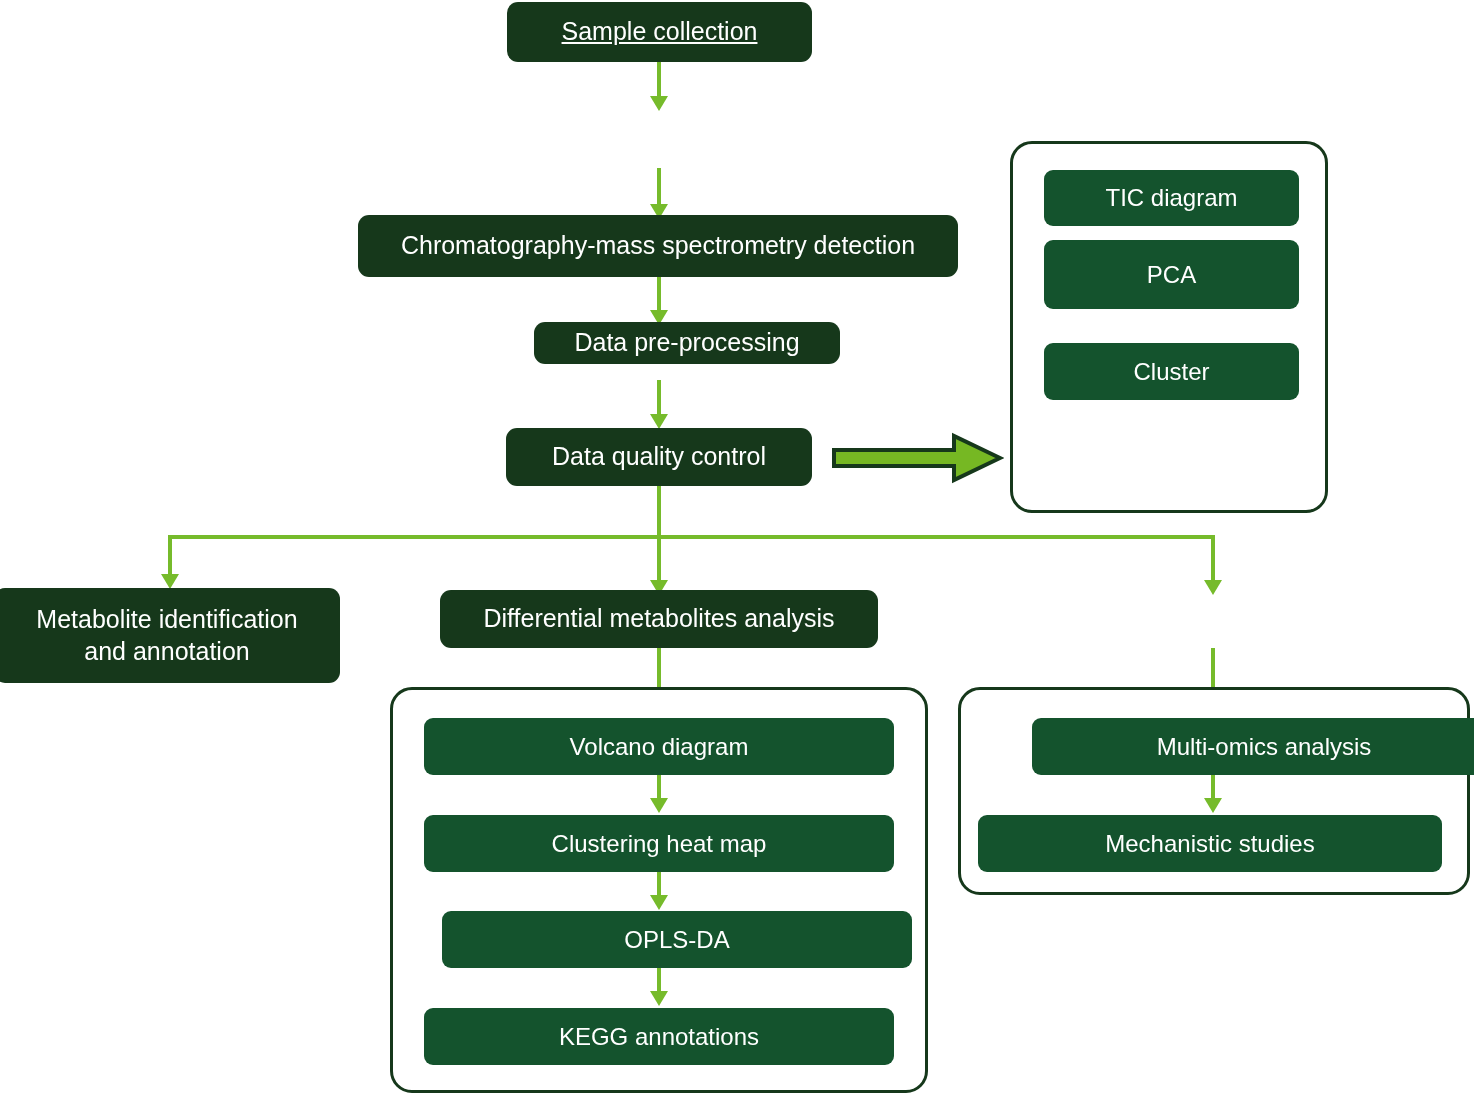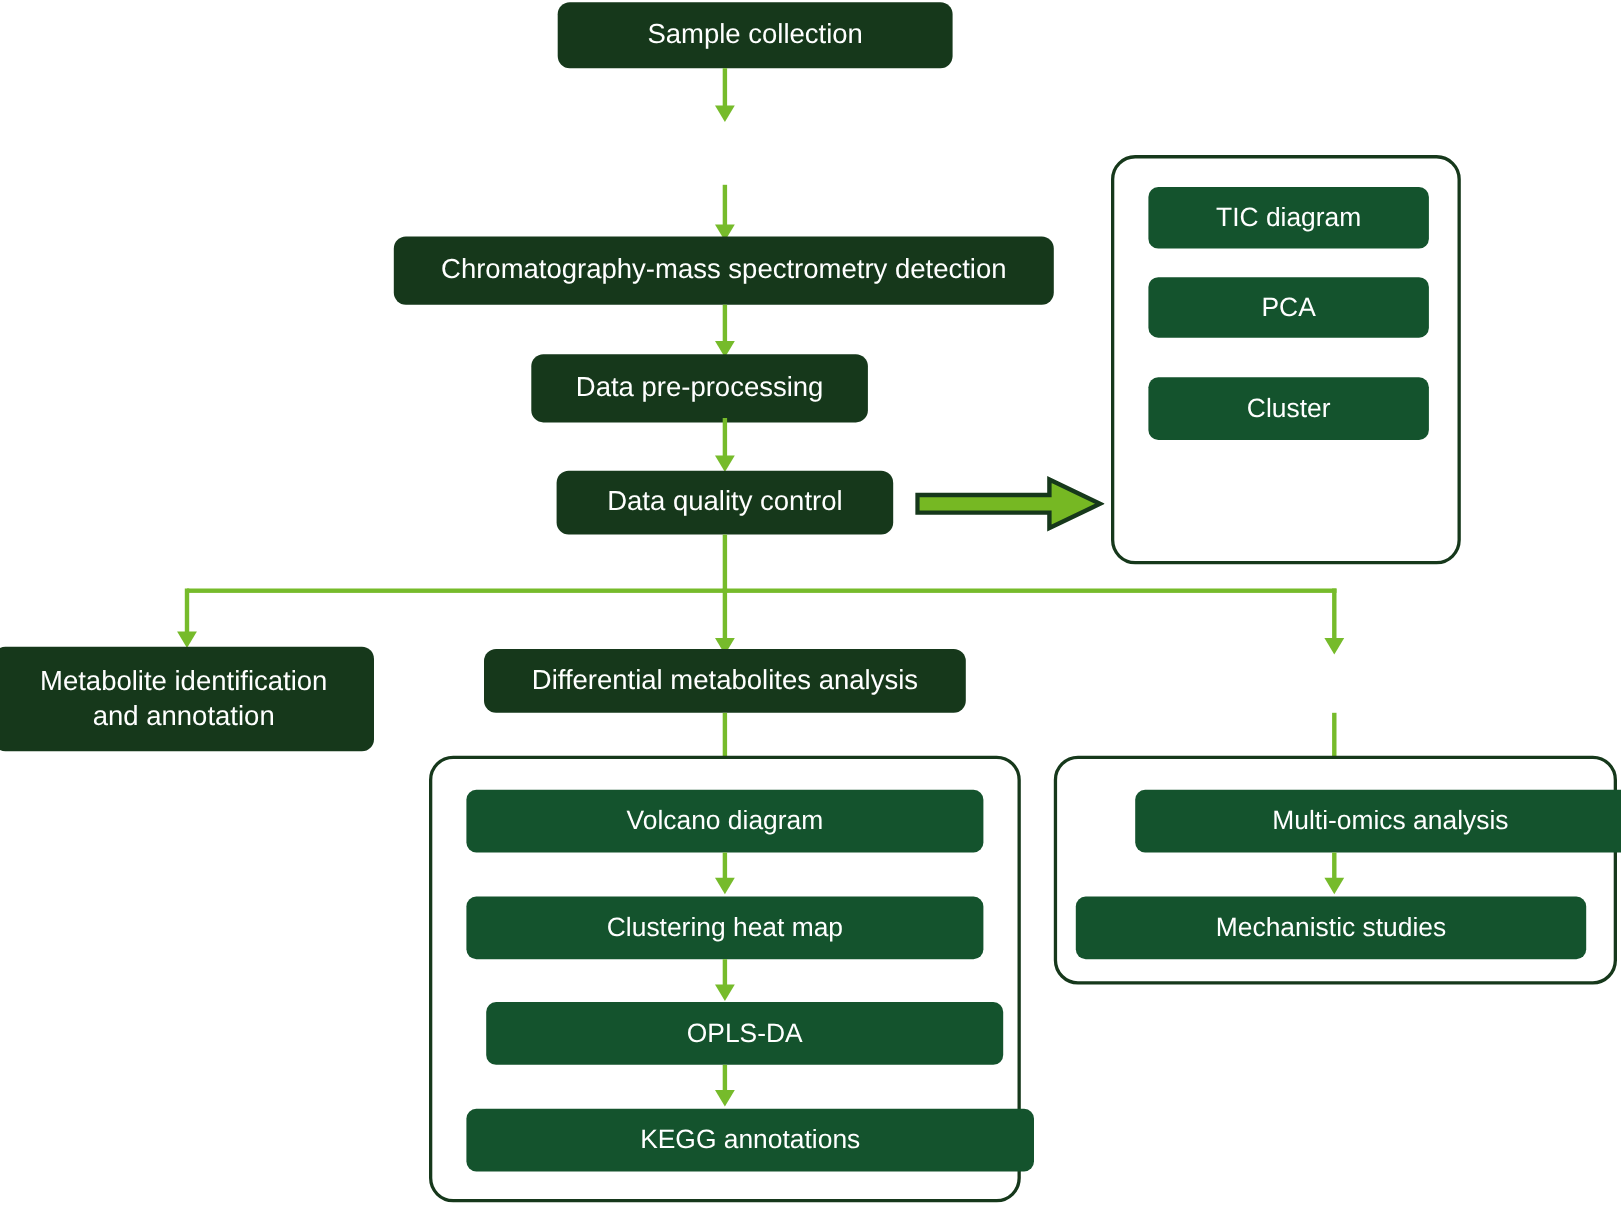--- a/index.html
+++ b/index.html
@@ -68,49 +68,49 @@
   }
   .block-arrow {
     position: absolute;
   }
 </style>
 </head>
 <body>
 
 <div id="canvas">
 
-  <div class="node dark" style="left:507px; top:2px; width:359px; height:60px;">Sample collection</div>
+  <div class="node dark" style="left:507px; top:2px; width:305px; height:60px;text-decoration:underline;">Sample collection</div>
 
   <div class="vline" style="left:657px; top:62px; height:36px;"></div>
   <div class="arrowhead" style="left:650px; top:96px;"></div>
 
 
   <div class="vline" style="left:657px; top:168px; height:38px;"></div>
   <div class="arrowhead" style="left:650px; top:204px;"></div>
 
   <div class="node dark" style="left:358px; top:215px; width:600px; height:62px;">Chromatography-mass  spectrometry  detection</div>
 
   <div class="vline" style="left:657px; top:277px; height:36px;"></div>
   <div class="arrowhead" style="left:650px; top:310px;"></div>
 
-  <div class="node dark" style="left:483px; top:322px; width:306px; height:62px;">Data pre-processing</div>
+  <div class="node dark" style="left:534px; top:322px; width:306px; height:42px;">Data pre-processing</div>
 
   <div class="vline" style="left:657px; top:380px; height:36px;"></div>
   <div class="arrowhead" style="left:650px; top:414px;"></div>
 
   <div class="node dark" style="left:506px; top:428px; width:306px; height:58px;">Data quality control</div>
 
   <svg class="block-arrow" style="left:832px; top:432px;" width="172" height="52" viewBox="0 0 172 52">
     <polygon points="2,18 122,18 122,4 168,26 122,48 122,34 2,34" fill="#76b823" stroke="#16381b" stroke-width="4" stroke-linejoin="miter"></polygon>
   </svg>
 
   <div class="panel" style="left:1010px; top:141px; width:318px; height:372px;"></div>
 
   <div class="node green" style="left:1044px; top:170px; width:255px; height:56px;">TIC diagram</div>
-  <div class="node green" style="left:1044px; top:252px; width:255px; height:55px;">PCA</div>
+  <div class="node green" style="left:1044px; top:240px; width:255px; height:69px;">PCA</div>
   <div class="node green" style="left:1044px; top:343px; width:255px; height:57px;">Cluster</div>
 
   <div class="vline" style="left:657px; top:486px; height:53px;"></div>
 
   <div class="hline" style="left:170px; top:535px; width:1045px;"></div>
 
   <div class="vline" style="left:168px; top:535px; height:42px;"></div>
   <div class="arrowhead" style="left:161px; top:574px;"></div>
 
   <div class="vline" style="left:657px; top:535px; height:48px;"></div>
@@ -135,21 +135,21 @@
   <div class="arrowhead" style="left:650px; top:798px;"></div>
 
   <div class="node green" style="left:424px; top:815px; width:470px; height:57px;">Clustering heat map</div>
   <div class="vline" style="left:657px; top:872px; height:26px;"></div>
   <div class="arrowhead" style="left:650px; top:895px;"></div>
 
   <div class="node green" style="left:424px; top:911px; width:470px; height:57px;margin-left:18px;">OPLS-DA</div>
   <div class="vline" style="left:657px; top:968px; height:26px;"></div>
   <div class="arrowhead" style="left:650px; top:991px;"></div>
 
-  <div class="node green" style="left:424px; top:1008px; width:516px; height:57px;">KEGG annotations</div>
+  <div class="node green" style="left:424px; top:1008px; width:470px; height:57px;">KEGG annotations</div>
 
   <div class="vline" style="left:1211px; top:648px; height:63px;"></div>
   <div class="arrowhead" style="left:1204px; top:708px;"></div>
 
   <div class="panel" style="left:958px; top:687px; width:512px; height:208px;"></div>
 
   <div class="node green" style="left:1032px; top:718px; width:464px; height:57px;">Multi-omics analysis</div>
   <div class="vline" style="left:1211px; top:775px; height:26px;"></div>
   <div class="arrowhead" style="left:1204px; top:798px;"></div>
 

